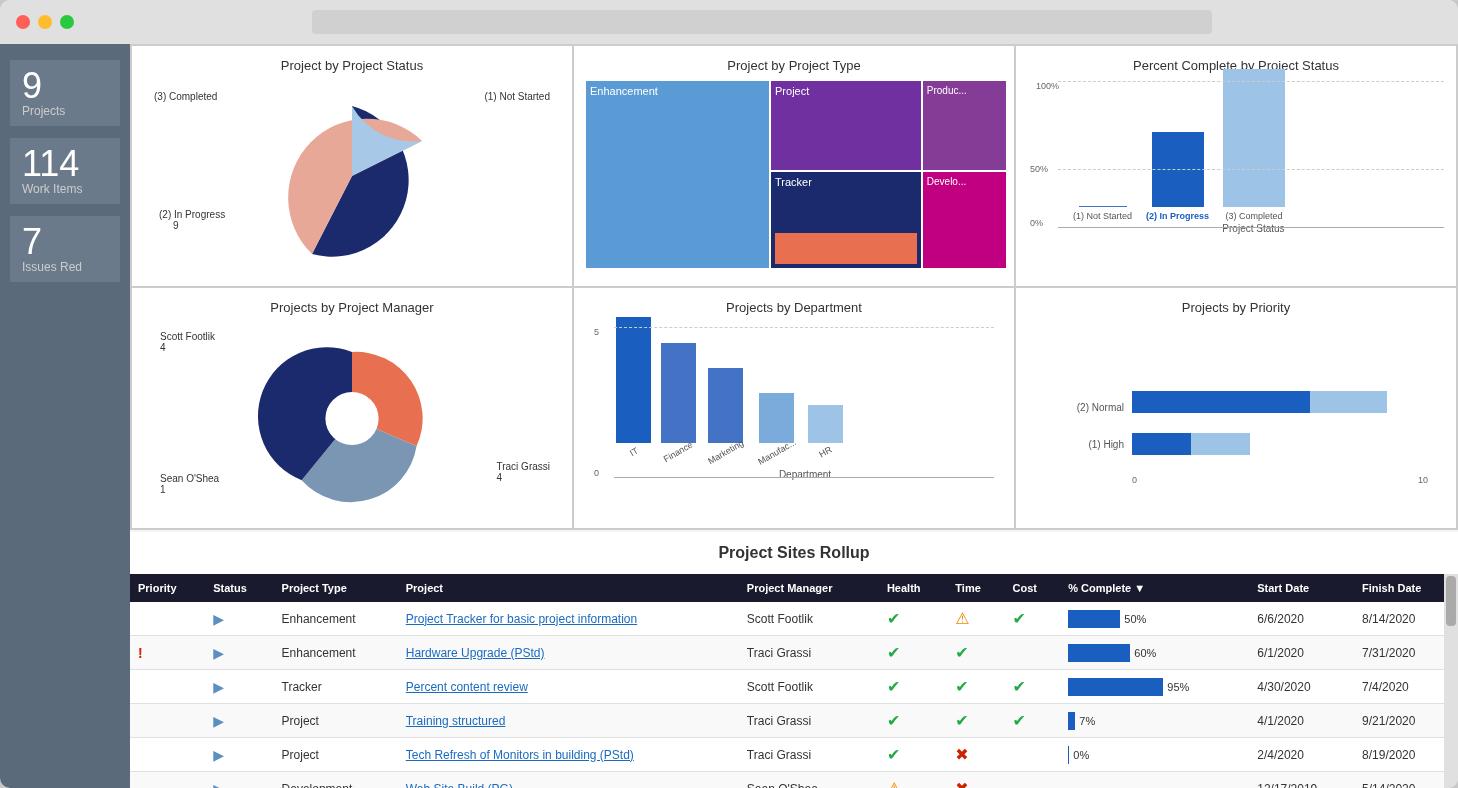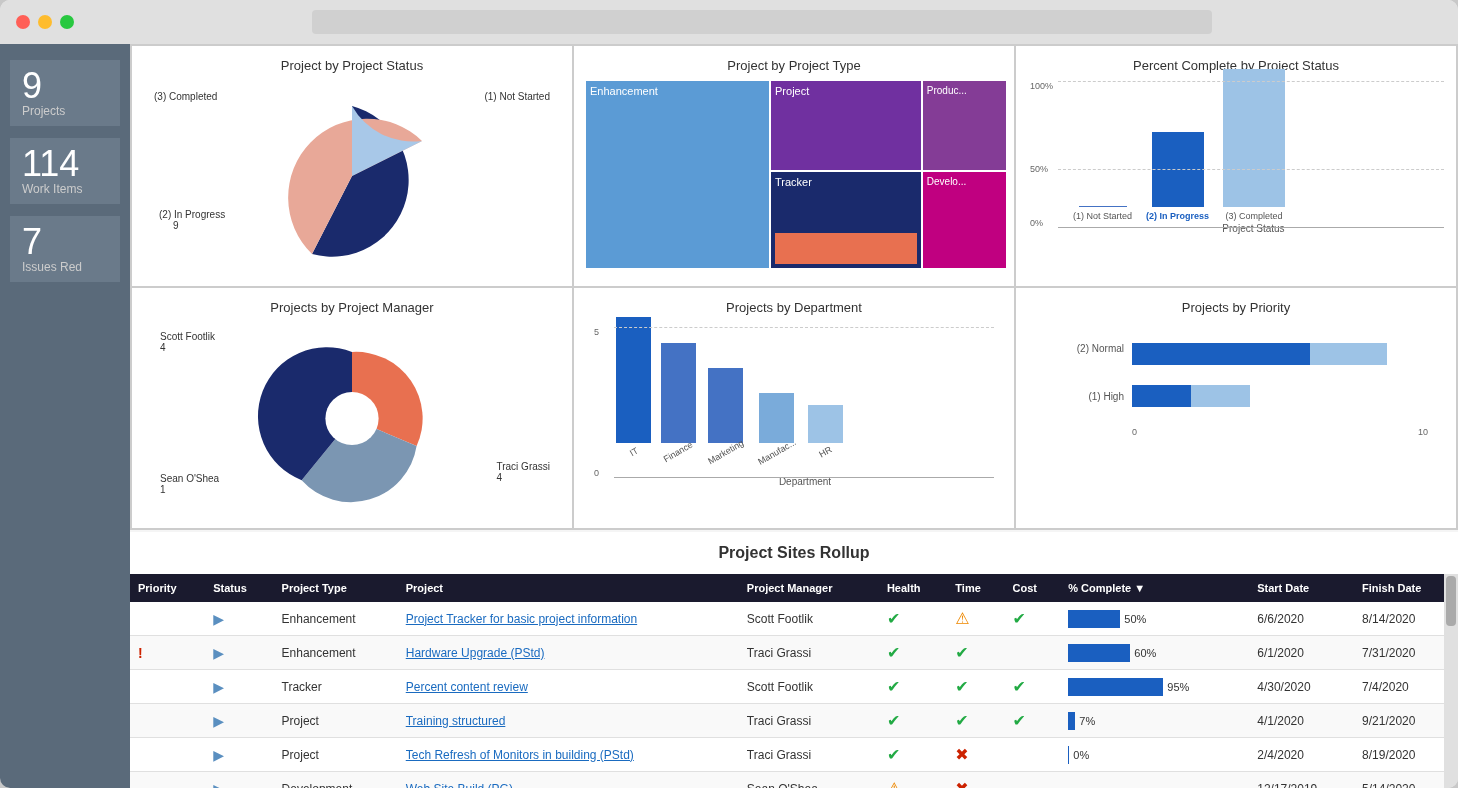--- a/index.html
+++ b/index.html
@@ -110,21 +110,21 @@
               <div style="background:#e87050; height:35%; width:100%; margin-top:auto;"></div>
             </div>
             <div style="background:#c00080; grid-column:3; grid-row:2; color:#fff; font-size:10px; padding:4px;">Develo...</div>
           </div>
         </div>
 
         <div class="chart-cell">
           <div class="chart-title">Percent Complete by Project Status</div>
           <div style="position:relative; height:175px; padding: 0 10px;">
 
-            <div style="position:absolute; left:2px; top:0; font-size:9px; color:#666;">100%</div>
+            <div style="position:absolute; left:8px; top:0; font-size:9px; color:#666;">100%</div>
             <div style="position:absolute; left:2px; top:50%; font-size:9px; color:#666; transform:translateY(-50%);">50%</div>
             <div style="position:absolute; left:2px; bottom:28px; font-size:9px; color:#666;">0%</div>
 
             <div style="position:absolute; left:30px; right:0; top:0; border-top:1px dashed #ccc;"></div>
             <div style="position:absolute; left:30px; right:0; top:50%; border-top:1px dashed #ccc;"></div>
             <div style="position:absolute; left:30px; right:0; bottom:28px; border-top:1px solid #aaa;"></div>
 
             <div style="display:flex; align-items:flex-end; height:140px; gap:14px; padding-left:35px;">
               <div style="display:flex; flex-direction:column; align-items:center;">
                 <div style="width:48px; height:1px; background:#4472c4;"></div>
@@ -184,29 +184,29 @@
               </div>
               <div style="display:flex; flex-direction:column; align-items:center;">
                 <div style="width:35px; height:50px; background:#7aabda;"></div>
                 <div style="font-size:9px; color:#555; margin-top:4px; transform:rotate(-30deg); white-space:nowrap;">Manufac...</div>
               </div>
               <div style="display:flex; flex-direction:column; align-items:center;">
                 <div style="width:35px; height:38px; background:#9dc3e6;"></div>
                 <div style="font-size:9px; color:#555; margin-top:4px; transform:rotate(-30deg); white-space:nowrap;">HR</div>
               </div>
             </div>
-            <div style="text-align:center; font-size:10px; color:#555; margin-top:19px;">Department</div>
+            <div style="text-align:center; font-size:10px; color:#555; margin-top:12px;">Department</div>
           </div>
         </div>
 
         <div class="chart-cell">
           <div class="chart-title">Projects by Priority</div>
           <div style="padding: 20px 16px;">
 
-            <div style="display:flex; align-items:flex-start; margin-bottom:20px;">
+            <div style="display:flex; align-items:flex-end; margin-bottom:20px;margin-top:48px;">
               <div style="width:80px; text-align:right; font-size:10px; color:#555; margin-right:8px;">(2) Normal</div>
               <div style="display:flex; height:22px; flex:1;">
                 <div style="width:60%; background:#1a5fc0; height:100%;"></div>
                 <div style="width:26%; background:#9dc3e6; height:100%;"></div>
               </div>
             </div>
 
             <div style="display:flex; align-items:center; margin-bottom:20px;">
               <div style="width:80px; text-align:right; font-size:10px; color:#555; margin-right:8px;">(1) High</div>
               <div style="display:flex; height:22px; flex:1;">

